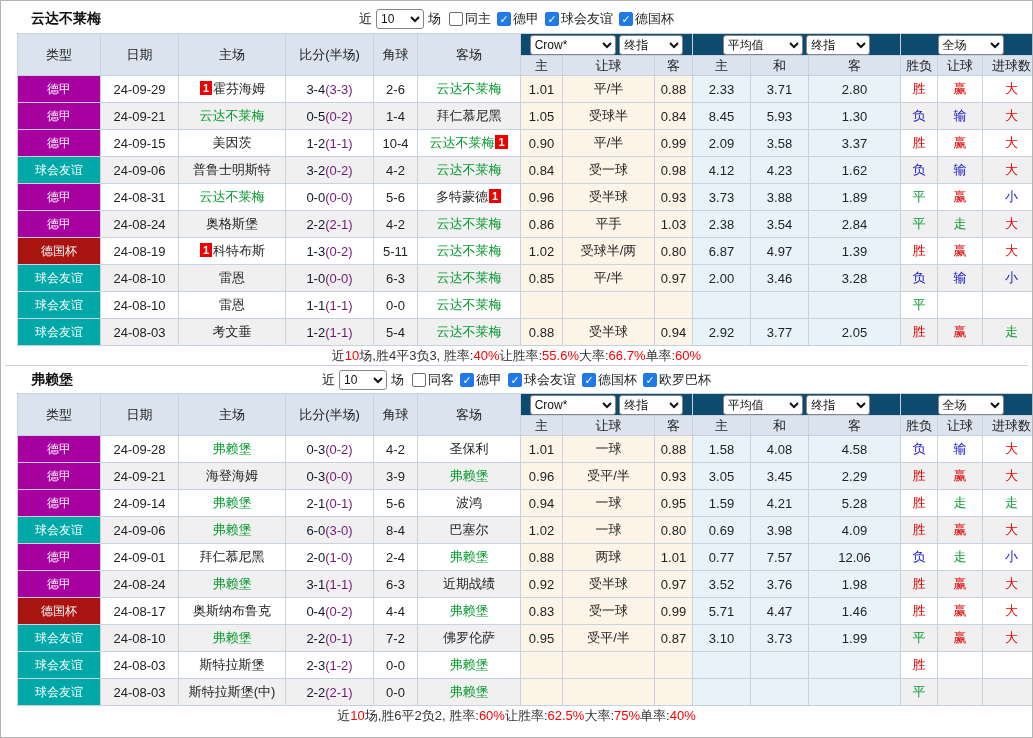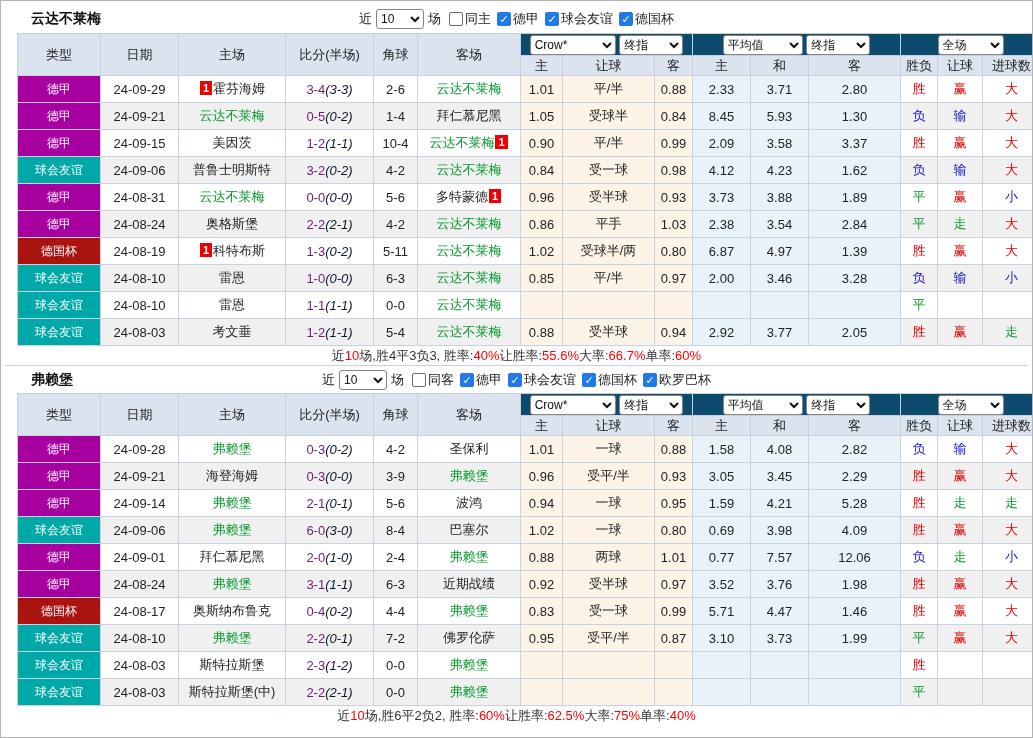--- a/index.html
+++ b/index.html
@@ -30,22 +30,22 @@
   table.grid { width:100%; border-collapse:collapse; table-layout:fixed; font-size:13px; color:#222;margin-left:12px; }
   table.grid th, table.grid td { border:1px solid #c8d2df; text-align:center; overflow:hidden; white-space:nowrap; padding:0 1px; }
   thead th { background:#dae3ee; font-weight:normal; font-size:13px; height:20px; }
   thead tr.head-top th.selcell { background:#0c4a6e; height:22px; }
   tbody tr { height:27px; }
   tbody tr:nth-child(even) td.striped { background:#f0f0f0; }
   td.type { color:#fff; font-size:12px; }
   td.hd  { background:#fbf4e7; }
   td.avg { background:#e8f3f9; }
   .green { color:#089b30; }
-  .ft { color:#701a75; }
-  .ht { color:#0f172a;font-style:italic; }
+  .ft { color:#0f172a; }
+  .ht { color:#701a75; }
   .c-red { color:#e60000; }
   .c-green { color:#089b30; }
   .c-blue { color:#1515cc; }
   .card { display:inline-block; background:#ee0000; color:#fff; font-size:11px; font-weight:bold; line-height:14px; padding:0 3px; margin:0 1px; vertical-align:1px; }
   .team-cell span[data-role="home-name"], .team-cell span[data-role="away-name"] { cursor:pointer; }
 
   .summary { height:19px; display:flex; align-items:center; justify-content:center; font-size:13px; color:#333; }
   .summary .red { color:#ff0000; }
   .section + .section .filter-row { border-top:1px solid #c8d2df; }
 </style>
@@ -404,21 +404,21 @@
     <td class="striped" data-role="date">24-09-28</td>
     <td class="striped team-cell"><span data-role="home-name" class="green">弗赖堡</span></td>
     <td class="striped"><span class="ft" data-role="score-ft">0-3</span><span class="ht" data-role="score-ht">(0-2)</span></td>
     <td class="striped" data-role="corner">4-2</td>
     <td class="striped team-cell"><span data-role="away-name">圣保利</span></td>
     <td class="hd" data-role="odd">1.01</td>
     <td class="hd" data-role="odd">一球</td>
     <td class="hd" data-role="odd">0.88</td>
     <td class="avg" data-role="avg">1.58</td>
     <td class="avg" data-role="avg">4.08</td>
-    <td class="avg" data-role="avg">2.82</td>
+    <td class="avg" data-role="avg">4.58</td>
     <td class="striped c-blue" data-role="res">负</td>
     <td class="striped c-blue" data-role="res">输</td>
     <td class="striped c-red" data-role="res">大</td>
   </tr>
             <tr class="mrow">
     <td class="type" data-role="type" style="background: rgb(168, 0, 160);">德甲</td>
     <td class="striped" data-role="date">24-09-21</td>
     <td class="striped team-cell"><span data-role="home-name">海登海姆</span></td>
     <td class="striped"><span class="ft" data-role="score-ft">0-3</span><span class="ht" data-role="score-ht">(0-0)</span></td>
     <td class="striped" data-role="corner">3-9</td>

